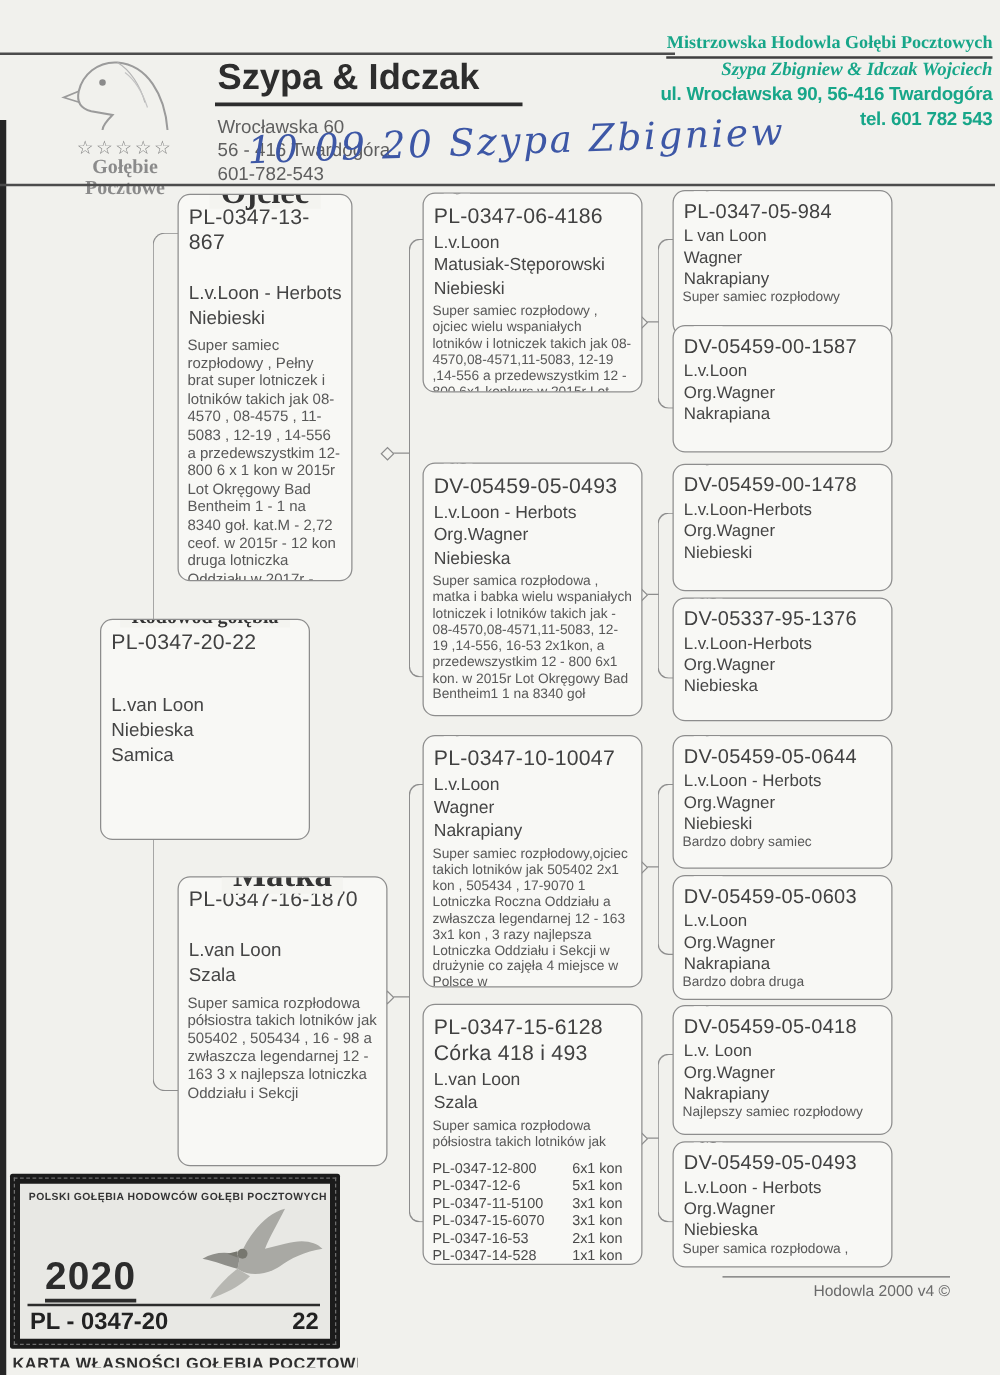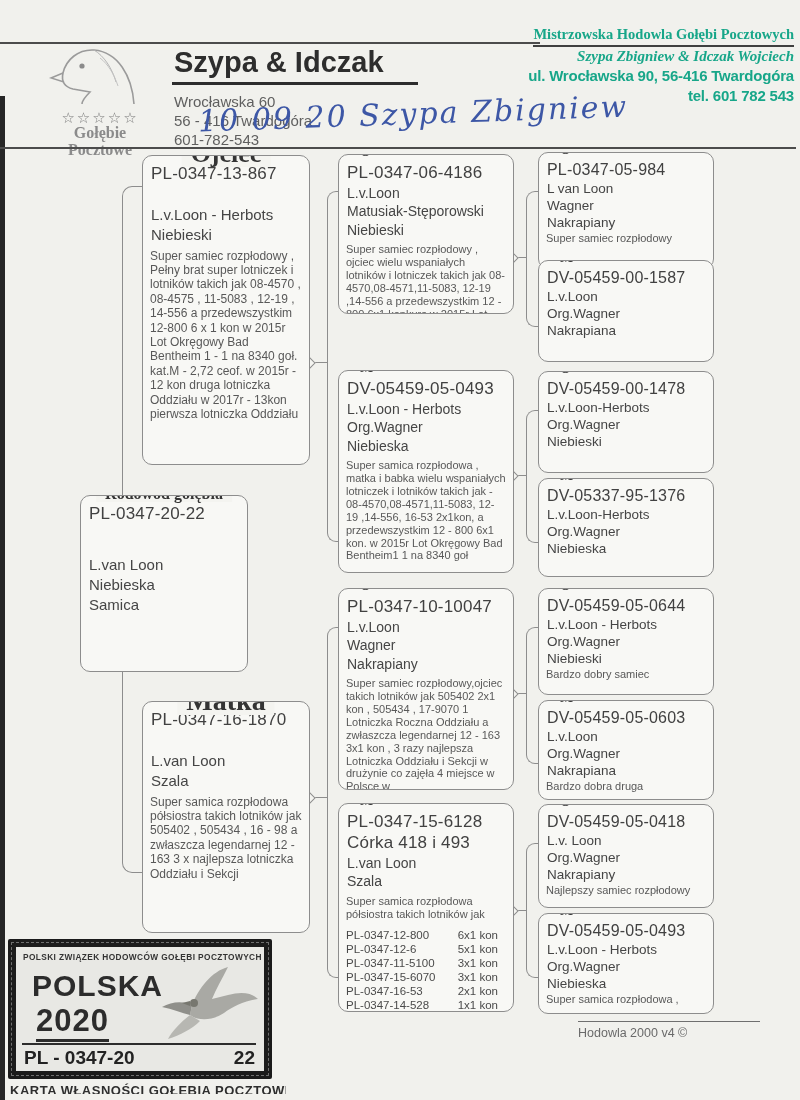--- a/index.html
+++ b/index.html
@@ -51,21 +51,21 @@
   .scard{position:absolute;left:8px;top:8px;right:8px;bottom:8px;background:#e8e8e4;overflow:hidden;}
   .s-top{font-size:8.3px;font-weight:bold;color:#333;letter-spacing:0.4px;margin:5px 6px 0 7px;white-space:nowrap;}
   .s-country{position:absolute;left:16px;top:22px;font-size:30px;font-weight:bold;color:#2c2c2c;letter-spacing:1px;}
   .s-year{position:absolute;left:20px;top:56px;font-size:31px;font-weight:bold;color:#2c2c2c;
           border-bottom:3px solid #2c2c2c;padding-bottom:0;letter-spacing:1px;}
   .s-line{position:absolute;left:6px;right:8px;top:96px;border-top:2px solid #2c2c2c;}
   .s-ring{position:absolute;left:8px;top:100px;font-size:19px;font-weight:bold;color:#222;}
   .s-num{position:absolute;right:9px;top:100px;font-size:19px;font-weight:bold;color:#222;}
   .cutline{position:absolute;left:10px;top:1083px;width:276px;height:11px;overflow:hidden;
            font-size:13px;font-weight:bold;color:#2e2e2e;letter-spacing:0.5px;white-space:nowrap;}
-  .footer{position:absolute;left:578px;top:1026px;width:182px;text-align:left;font-size:12.5px;color:#6a6a6a;}
+  .footer{position:absolute;left:578px;top:1026px;width:182px;text-align:right;font-size:12.5px;color:#6a6a6a;}
   .footer-line{position:absolute;left:578px;top:1021px;width:182px;border-top:1.6px solid #6f6f6f;}
 </style>
 </head>
 <body>
 
 <div id="page">
 
   <div class="scan-edge"></div>
 
   <div class="rule" style="left:0;top:42px;width:540px;"></div>
@@ -122,21 +122,21 @@
   <div class="dia" style="left:509px;top:472px;"></div>
 
   <div class="brk" style="left:526px;top:627px;width:12px;height:135px;"></div>
   <div class="hln" style="left:512px;top:693px;width:15px;"></div>
   <div class="dia" style="left:509px;top:690px;"></div>
 
   <div class="brk" style="left:526px;top:843px;width:12px;height:133px;"></div>
   <div class="hln" style="left:512px;top:910px;width:15px;"></div>
   <div class="dia" style="left:509px;top:907px;"></div>
 
-  <div class="pbox" style="left:142px;top:155px;width:168px;height:310px;">
+  <div class="pbox" style="left:142px;top:155px;width:140px;height:310px;">
     <div class="btitle">Ojciec</div>
     <div class="ring">PL-0347-13-867</div>
     <div class="gap20"></div>
     <div class="bline" style="font-size:15px">L.v.Loon - Herbots</div>
     <div class="bline" style="font-size:15px">Niebieski</div>
     <div class="desc" style="font-size:12px;line-height:1.2">Super samiec rozpłodowy , Pełny brat super lotniczek i lotników takich jak 08-4570 , 08-4575 , 11-5083 , 12-19 , 14-556 a przedewszystkim 12-800  6 x 1 kon w 2015r Lot Okręgowy Bad Bentheim 1 - 1 na 8340 goł. kat.M - 2,72 ceof. w 2015r - 12 kon druga lotniczka Oddziału w 2017r - 13kon pierwsza lotniczka Oddziału</div>
   </div>
 
   <div class="pbox" style="left:142px;top:701px;width:168px;height:232px;">
     <div class="btitle" style="font-size:28px">Matka</div>
@@ -281,22 +281,21 @@
     <span class="tag">M</span>
     <div class="ring">DV-05459-05-0493</div>
     <div class="bline">L.v.Loon - Herbots</div>
     <div class="bline">Org.Wagner</div>
     <div class="bline">Niebieska</div>
     <div class="note">Super samica rozpłodowa ,</div>
   </div>
 
   <div class="stamp">
     <div class="scard">
-      <div class="s-top">POLSKI ZWIĄZEK HODOWCÓW GOŁĘBI POCZTOWYCH</div>
-      <div class="s-country">POLSKA</div>
+      <div class="s-top">POLSKI GOŁĘBIA HODOWCÓW GOŁĘBI POCZTOWYCH</div>
       <div class="s-year">2020</div>
       <svg style="position:absolute;right:2px;top:14px" width="130" height="84" viewBox="0 0 130 84">
         <path d="M60 44 C66 28 80 10 96 6 C90 18 84 28 80 38 L96 34 C110 30 120 32 126 38 C112 40 100 46 92 52 C80 60 66 60 58 54 Z" fill="#a9a9a4"></path>
         <path d="M58 54 C50 60 40 70 36 78 C48 74 60 68 68 60 Z" fill="#b7b7b2"></path>
         <path d="M60 44 C52 40 40 40 30 46 C40 48 50 52 58 54 Z" fill="#8f8f8a"></path>
         <circle cx="62" cy="42" r="4" fill="#77776f"></circle>
         <path d="M58 40 L50 42 L58 45 Z" fill="#77776f"></path>
       </svg>
       <div class="s-line"></div>
       <div class="s-ring">PL - 0347-20</div>

